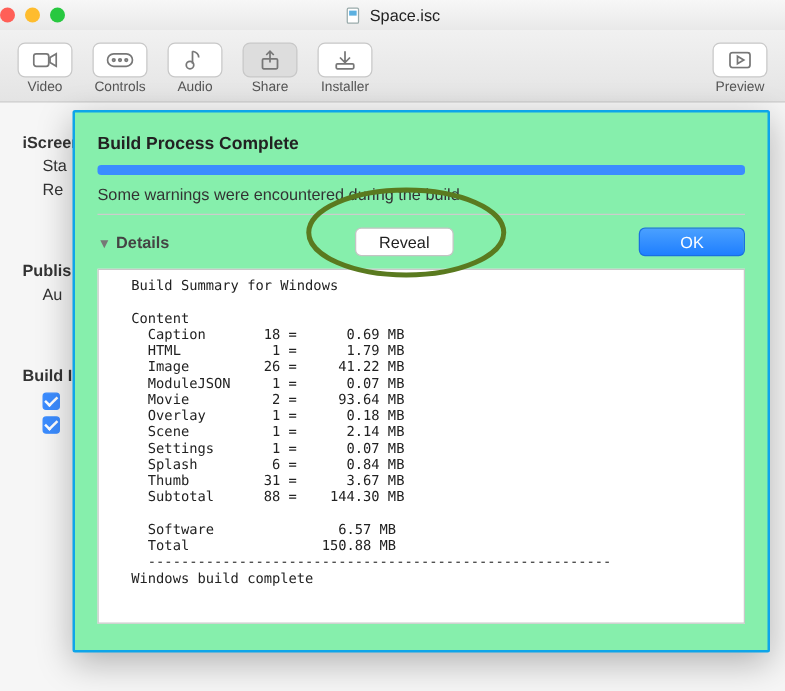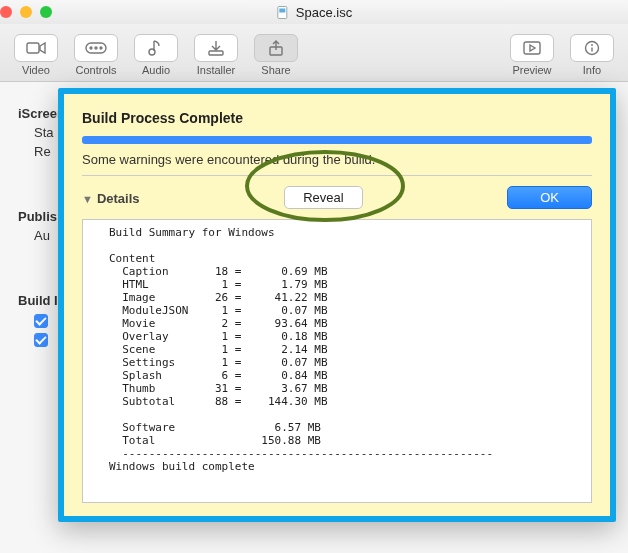--- a/index.html
+++ b/index.html
@@ -107,22 +107,22 @@
     position:absolute; bottom:16px; left:0; right:0;
     display:flex; justify-content:space-between;
     padding:0 40px 0 120px;
   }
   
   .modal {
     position:absolute;
     left:58px; top:88px;
     width:558px;
     height:434px;
-    background:#fef9c3;
-    border:6px solid #0ea5e9;
+    background:#86efac;
+    border:2px solid #0ea5e9;
     border-radius:2px;
     box-shadow:0 8px 28px rgba(0,0,0,0.28);
     padding:16px 18px 14px 18px;
   }
   .modal h3 { font-size:14px; font-weight:700; color:#222; }
   .progress {
     height:8px; background:#3b8cff;
     border-radius:3px; margin:10px 0 8px 0;
   }
   .modal .msg { font-size:13px; color:#333; }
@@ -206,57 +206,47 @@
     <div class="tool-item">
       <div class="tool-icon-box">
           <svg width="18" height="18" viewBox="0 0 18 18">
             <path class="glyph" d="M7 2 V12"></path>
             <circle class="glyph" cx="5" cy="13" r="3"></circle>
             <path class="glyph" d="M7 2 Q12 3 12 7"></path>
           </svg>
         </div>
       <span>Audio</span>
     </div>
+    <div class="tool-item active">
+      <div class="tool-icon-box">
+          <svg width="18" height="18" viewBox="0 0 18 18">
+            <path class="glyph" d="M9 11 V2 M6 5 L9 2 L12 5"></path>
+            <rect class="glyph" x="3" y="8" width="12" height="8" rx="1"></rect>
+          </svg>
+        </div>
+      <span>Share</span>
+    </div>
     <div class="tool-item">
       <div class="tool-icon-box">
           <svg width="18" height="16" viewBox="0 0 18 16">
             <path class="glyph" d="M9 1 V9 M5 6 L9 10 L13 6"></path>
             <rect class="glyph" x="2" y="11" width="14" height="4" rx="1"></rect>
           </svg>
         </div>
       <span>Installer</span>
     </div>
-    <div class="tool-item active">
-      <div class="tool-icon-box">
-          <svg width="18" height="18" viewBox="0 0 18 18">
-            <path class="glyph" d="M9 11 V2 M6 5 L9 2 L12 5"></path>
-            <rect class="glyph" x="3" y="8" width="12" height="8" rx="1"></rect>
-          </svg>
-        </div>
-      <span>Share</span>
-    </div>
     <div class="toolbar-spacer"></div>
     <div class="tool-item">
       <div class="tool-icon-box">
           <svg width="18" height="14" viewBox="0 0 18 14">
             <rect class="glyph" x="1" y="1" width="16" height="12" rx="2"></rect>
             <path class="glyph" d="M7 4 L12 7 L7 10 Z"></path>
           </svg>
         </div>
       <span>Preview</span>
-    </div>
-    <div class="tool-item">
-      <div class="tool-icon-box">
-          <svg width="16" height="16" viewBox="0 0 16 16">
-            <circle class="glyph" cx="8" cy="8" r="6.5"></circle>
-            <circle cx="8" cy="5" r="0.9" fill="#777"></circle>
-            <path class="glyph" d="M8 7.5 V11.5"></path>
-          </svg>
-        </div>
-      <span>Info</span>
     </div>
   </div>
 
   <div class="content-bg">
     <div class="section-head">iScreensaver</div>
     <div class="field-row">Sta</div>
     <div class="field-row">Re</div>
 
     <div class="section-head" style="margin-top:50px">Publis</div>
     <div class="field-row">Au</div>

